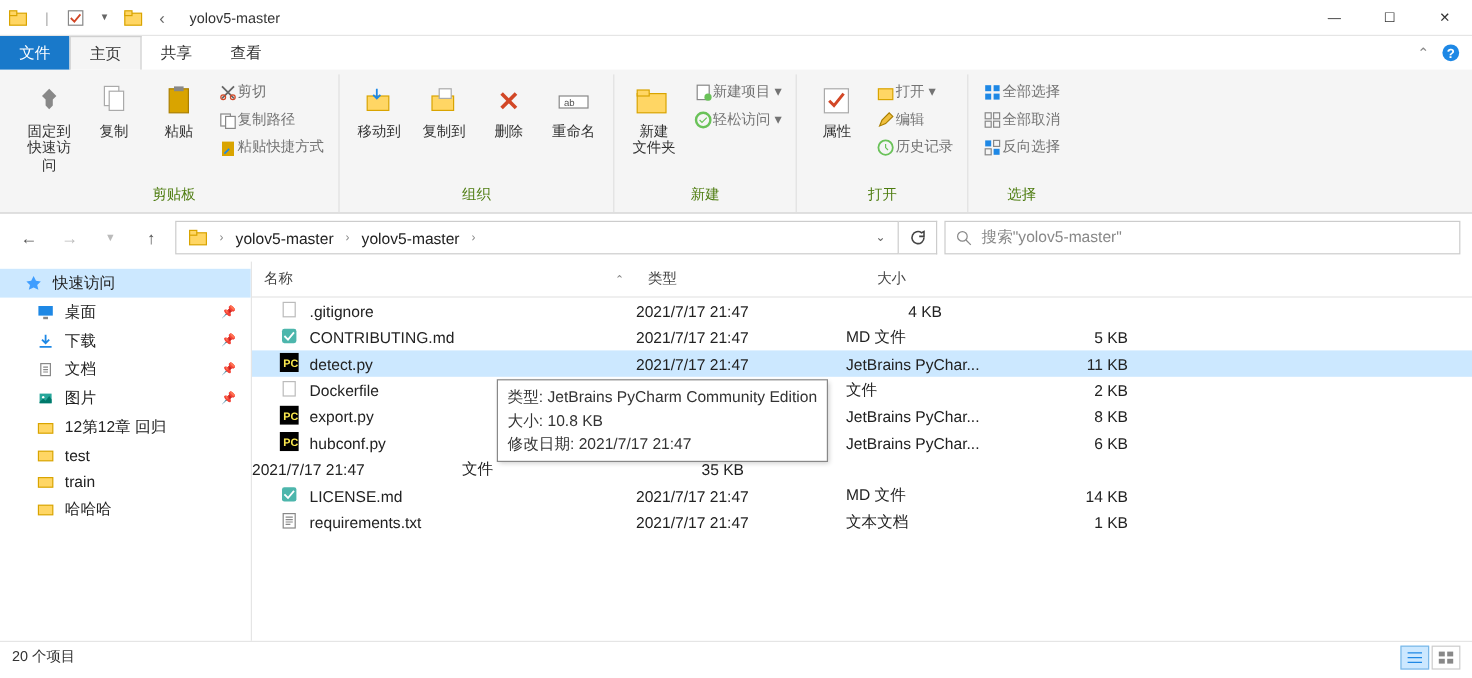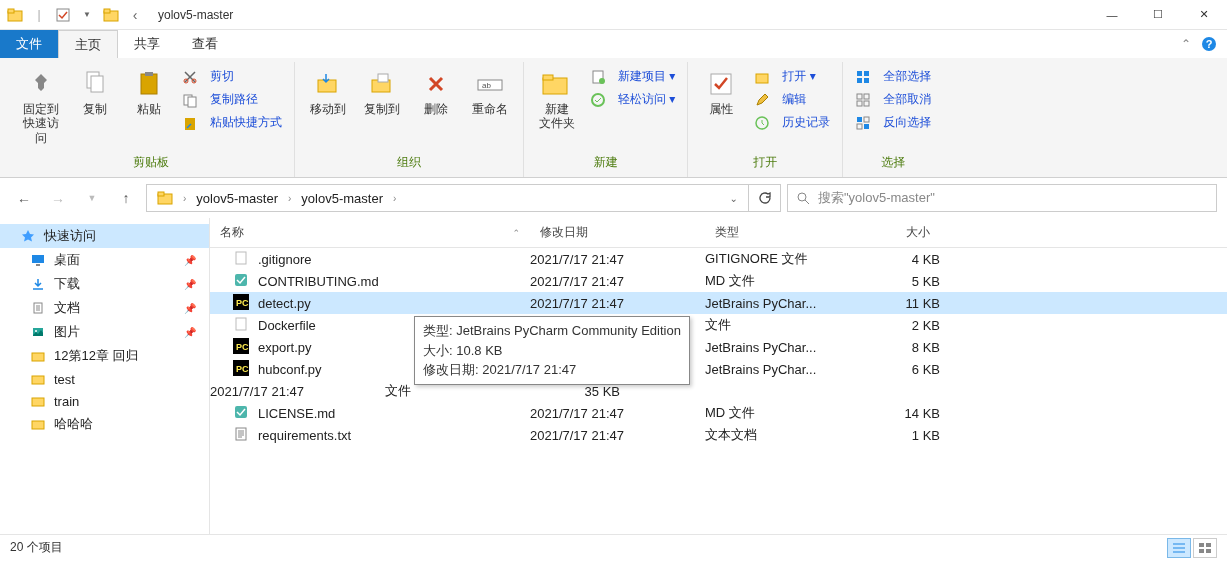--- a/index.html
+++ b/index.html
@@ -23,21 +23,21 @@
 
 .ribbon { height: 120px; background: #f5f5f5; border-bottom: 1px solid #d0d0d0; display: flex; padding: 4px 8px 0 8px; }
 .ribbon-group { display: flex; flex-direction: column; align-items: center; border-right: 1px solid #e0e0e0; padding: 0 8px; }
 .ribbon-group:last-child { border-right: none; }
 .ribbon-group-content { flex: 1; display: flex; align-items: flex-start; gap: 4px; padding-top: 4px; }
 .ribbon-group-label { font-size: 12px; color: #4d7c0f; padding: 4px 0 6px 0; text-align: center; }
 .rbtn-large { display: flex; flex-direction: column; align-items: center; width: 50px; padding: 2px; cursor: default; }
 .rbtn-large .ic { width: 32px; height: 32px; display: flex; align-items: center; justify-content: center; }
 .rbtn-large .lbl { font-size: 12px; color: #333; text-align: center; line-height: 1.2; margin-top: 2px; }
 .rbtn-col { display: flex; flex-direction: column; gap: 2px; }
-.rbtn-small { display: flex; align-items: center; gap: 12px; padding: 2px 4px; font-size: 12px; color: #1d4ed8; }
+.rbtn-small { display: flex; align-items: center; gap: 0; padding: 2px 4px; font-size: 12px; color: #737373; }
 .rbtn-small .ic { width: 16px; height: 16px; display: flex; align-items: center; justify-content: center; }
 
 
 .addressbar { height: 40px; display: flex; align-items: center; padding: 6px 10px; gap: 6px; }
 .nav-btn { width: 28px; height: 28px; display: flex; align-items: center; justify-content: center; color: #555; font-size: 14px; }
 .nav-btn.disabled { color: #bbb; }
 .breadcrumb-box { flex: 1; height: 28px; border: 1px solid #ccc; display: flex; align-items: center; padding: 0 4px; gap: 2px; }
 .crumb { padding: 0 6px; font-size: 13px; color: #222; display: flex; align-items: center; }
 .crumb-sep { color: #888; font-size: 10px; padding: 0 2px; }
 .refresh-btn { width: 32px; height: 28px; border: 1px solid #ccc; border-left: none; display: flex; align-items: center; justify-content: center; }
@@ -471,36 +471,34 @@
       <span>哈哈哈</span>
     </div>
   </div>
 
   <div class="filelist">
     <div class="fl-header">
       <div class="col-name">
         <span>名称</span>
         <span style="margin-left:auto;color:#888;font-size:9px">⌃</span>
       </div>
-      <div class="col-date">修改日期</div>
       <div class="col-type">类型</div>
       <div class="col-size">大小</div>
     </div>
     <div id="file-rows">
         <div class="fl-row">
           <div class="col-name">
             <span class="file-icon">
               <svg width="16" height="16">
                 <rect x="3" y="2" width="10" height="12" fill="#fff" stroke="#bbb"></rect>
               </svg>
             </span>
             <span>.gitignore</span>
           </div>
           <div class="col-date">2021/7/17 21:47</div>
-          <div class="col-type">GITIGNORE 文件</div>
           <div class="col-size">4 KB</div>
         </div>
         <div class="fl-row">
           <div class="col-name">
             <span class="file-icon">
               <svg width="16" height="16">
                 <rect x="2" y="2" width="12" height="12" fill="#4db6ac" rx="2"></rect>
                 <path d="M4 8l3 3 5-6" stroke="#fff" fill="none" stroke-width="1.5"></path>
               </svg>
             </span>

